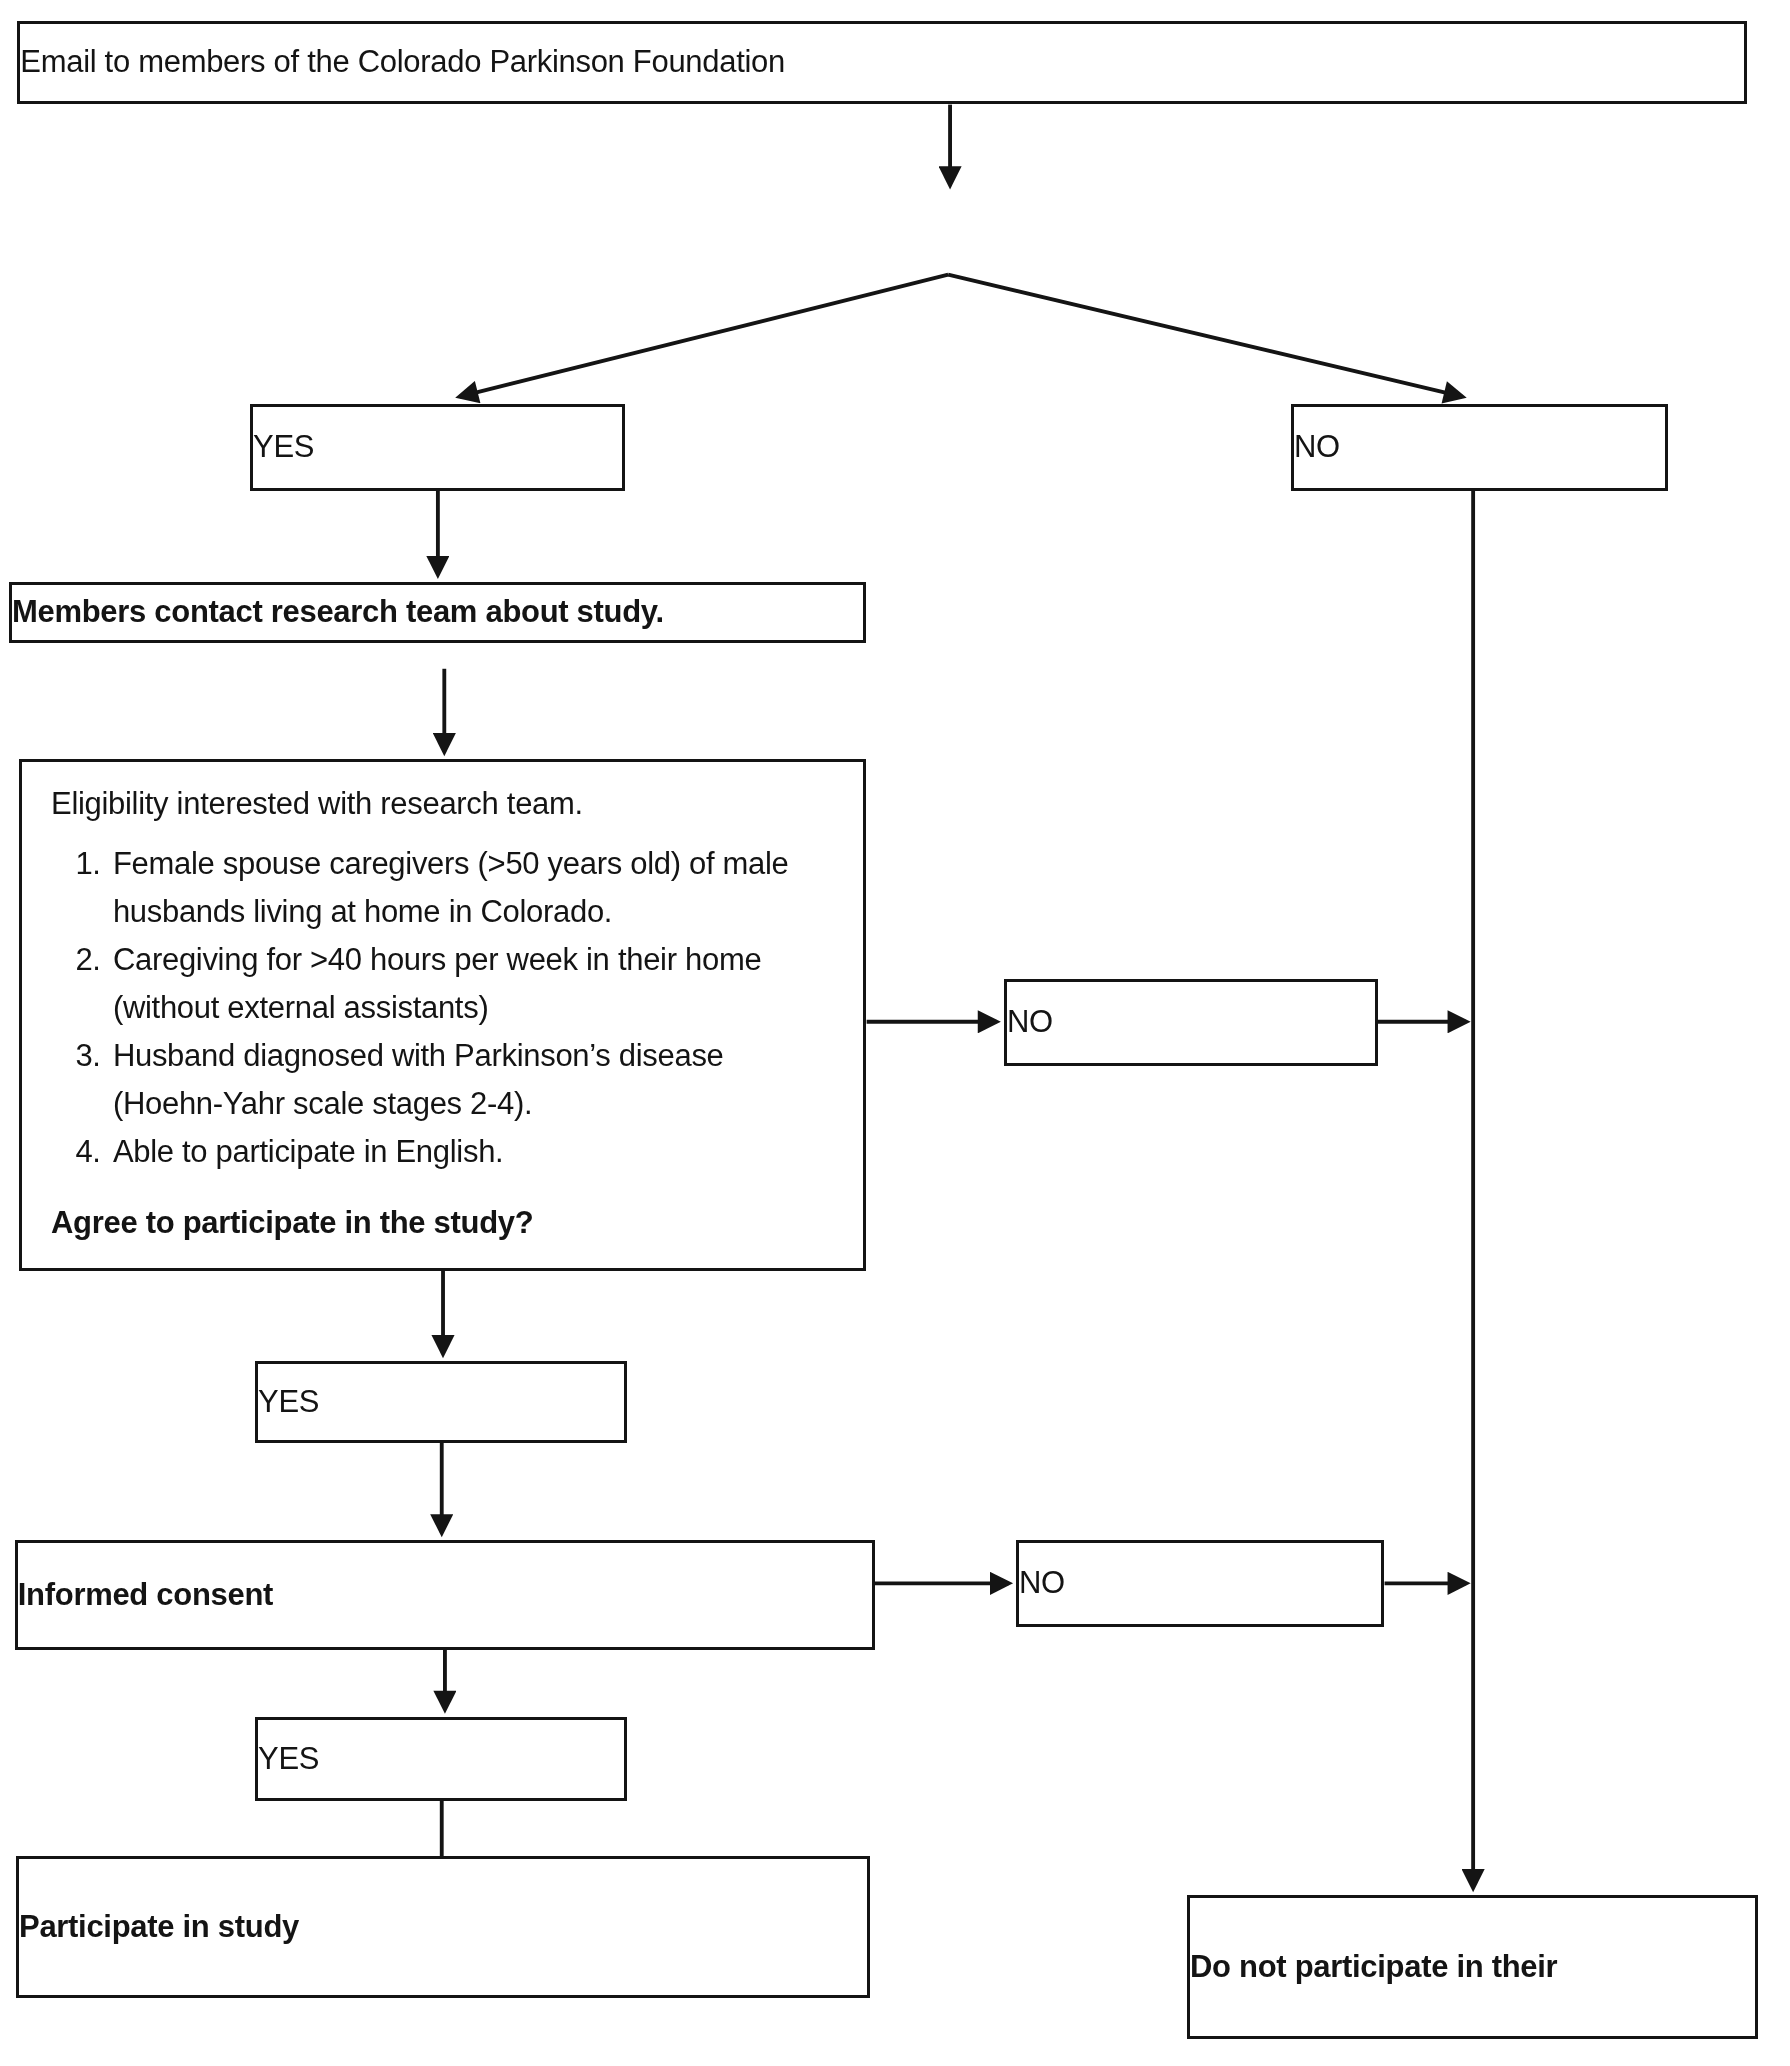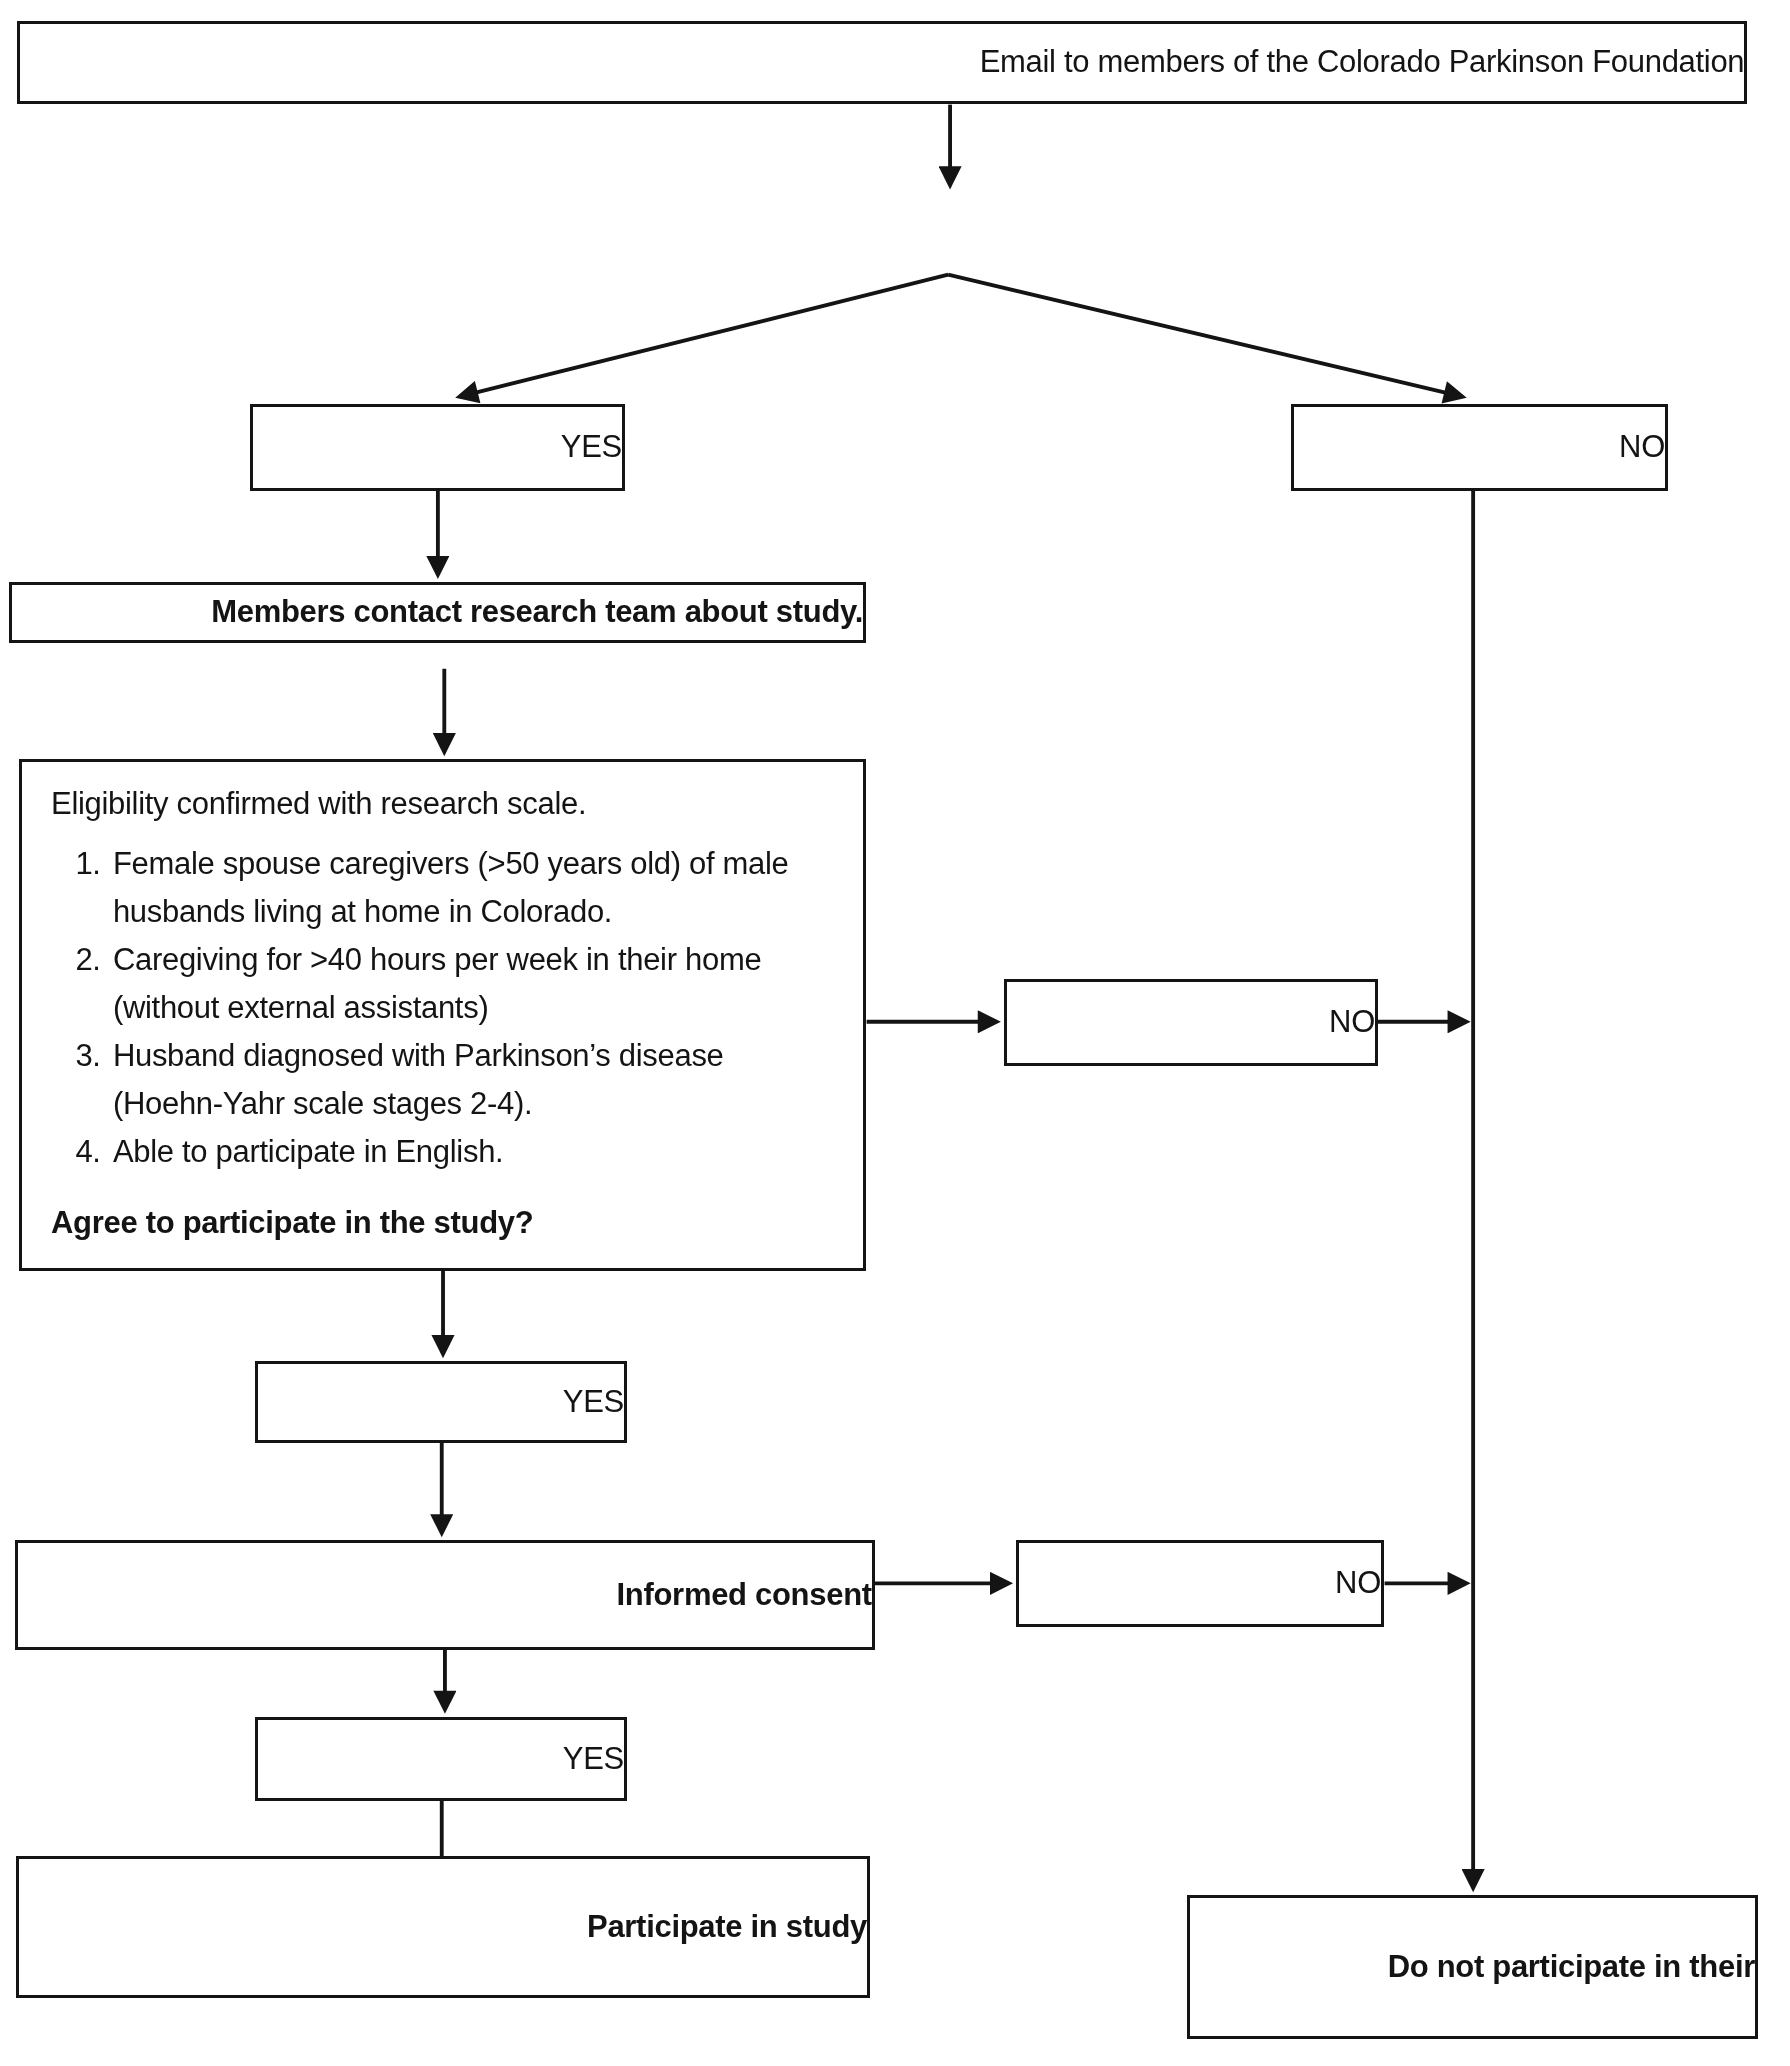--- a/index.html
+++ b/index.html
@@ -12,21 +12,21 @@
     color: #141414;
     overflow: hidden;
   }
   .box {
     position: absolute;
     box-sizing: border-box;
     border: 3.9px solid #141414;
     background: #ffffff;
     display: flex;
     align-items: center;
-    justify-content: flex-end;
+    justify-content: flex-start;
     text-align: center;
     font-size: 31px;
     line-height: 1.25;
     letter-spacing: -0.3px;
   }
   .bold { font-weight: bold; }
   .elig-box {
     display: block;
     text-align: left;
     padding: 18px 22.5px 13px 29px;
@@ -89,21 +89,21 @@
 
   <div class="box" style="left:1291px; top:404px; width:377px; height:87px;">
     <span>NO</span>
   </div>
 
   <div class="box bold" style="left:9px; top:582px; width:857px; height:61px;">
     <span>Members contact research team about study.</span>
   </div>
 
   <div class="box elig-box" style="left:19px; top:759px; width:847px; height:512px;">
-    <p class="intro">Eligibility confirmed with research scale.</p>
+    <p class="intro">Eligibility interested with research team.</p>
     <ol>
       <li>Female spouse caregivers (&gt;50 years old) of male husbands living at home in Colorado.</li>
       <li>Caregiving for &gt;40 hours per week in their home (without external assistants)</li>
       <li>Husband diagnosed with Parkinson’s disease (Hoehn-Yahr scale stages 2-4).</li>
       <li>Able to participate in English.</li>
     </ol>
     <p class="question">Agree to participate in the study?</p>
   </div>
 
   <div class="box" style="left:1004px; top:979px; width:374px; height:87px;">

